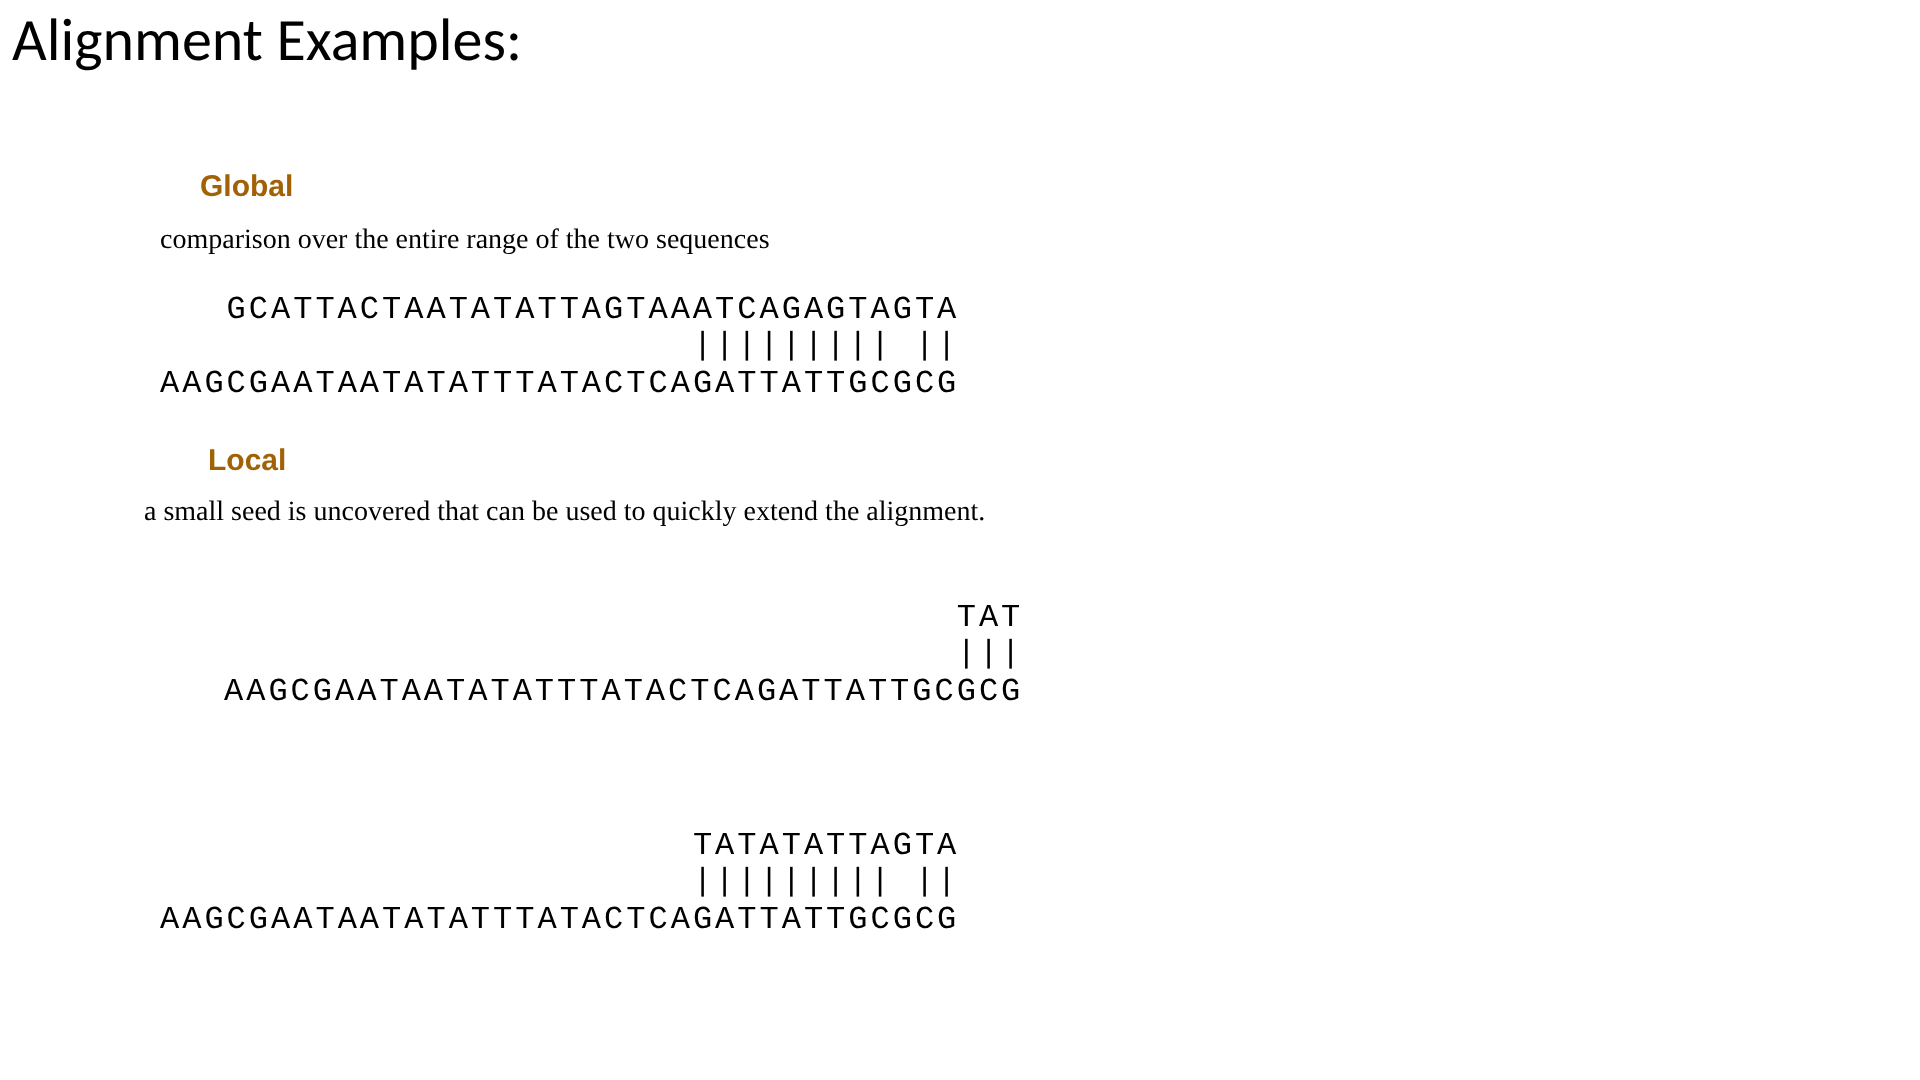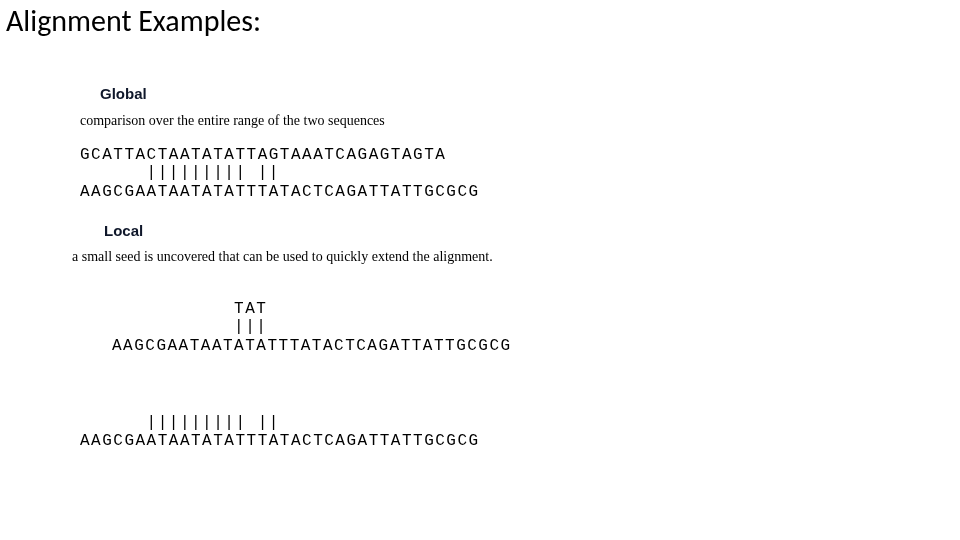--- a/index.html
+++ b/index.html
@@ -21,35 +21,36 @@
     left: 6px;
     top: 2px;
     font-size: 30px;
     color: #000;
     font-weight: 400;
   }
   .section-label {
     font-family: Arial, Helvetica, sans-serif;
     font-size: 15px;
     font-weight: 700;
-    color: #0f172a;
+    color: #a16207;
   }
   .desc {
     font-family: Georgia, "Times New Roman", serif;
     font-size: 14px;
     color: #000;
     line-height: 1.25;
   }
   .mono {
     font-family: "Courier New", Courier, monospace;
     font-size: 16px;
     letter-spacing: 1.5px;
     white-space: pre;
     color: #000;
     line-height: 1.15;
+    text-align: right;
   }
   .global-label   { position:absolute; left:100px; top:85px; }
   .global-desc    { position:absolute; left:80px;  top:112px; }
   .global-seq     { position:absolute; left:80px;  top:146px; }
 
   .local-label    { position:absolute; left:104px; top:222px; }
   .local-desc     { position:absolute; left:72px;  top:248px; width:640px; }
   .local-seq      { position:absolute; left:96px;  top:300px;margin-left:16px; }
 
   .ext-desc       { position:absolute; left:72px;  top:376px; }
@@ -62,15 +63,15 @@
   <div class="title">Alignment Examples:</div>
 
   <div class="section-label global-label">Global</div>
   <div class="desc global-desc">comparison over the entire range of the two sequences</div>
   <div class="mono global-seq"><div>GCATTACTAATATATTAGTAAATCAGAGTAGTA</div><div>      ||||||||| ||</div><div>AAGCGAATAATATATTTATACTCAGATTATTGCGCG</div></div>
 
   <div class="section-label local-label">Local</div>
   <div class="desc local-desc">a small seed is uncovered that can be used to quickly extend the alignment.</div>
   <div class="mono local-seq"><div>           TAT</div><div>           |||</div><div>AAGCGAATAATATATTTATACTCAGATTATTGCGCG</div></div>
 
-  <div class="mono ext-seq"><div>      ||||||||| ||</div><div>AAGCGAATAATATATTTATACTCAGATTATTGCGCG</div></div>
+  <div class="mono ext-seq"><div>      TATATATTAGTA</div><div>      ||||||||| ||</div><div>AAGCGAATAATATATTTATACTCAGATTATTGCGCG</div></div>
 
 </div>
 
 </body></html>

